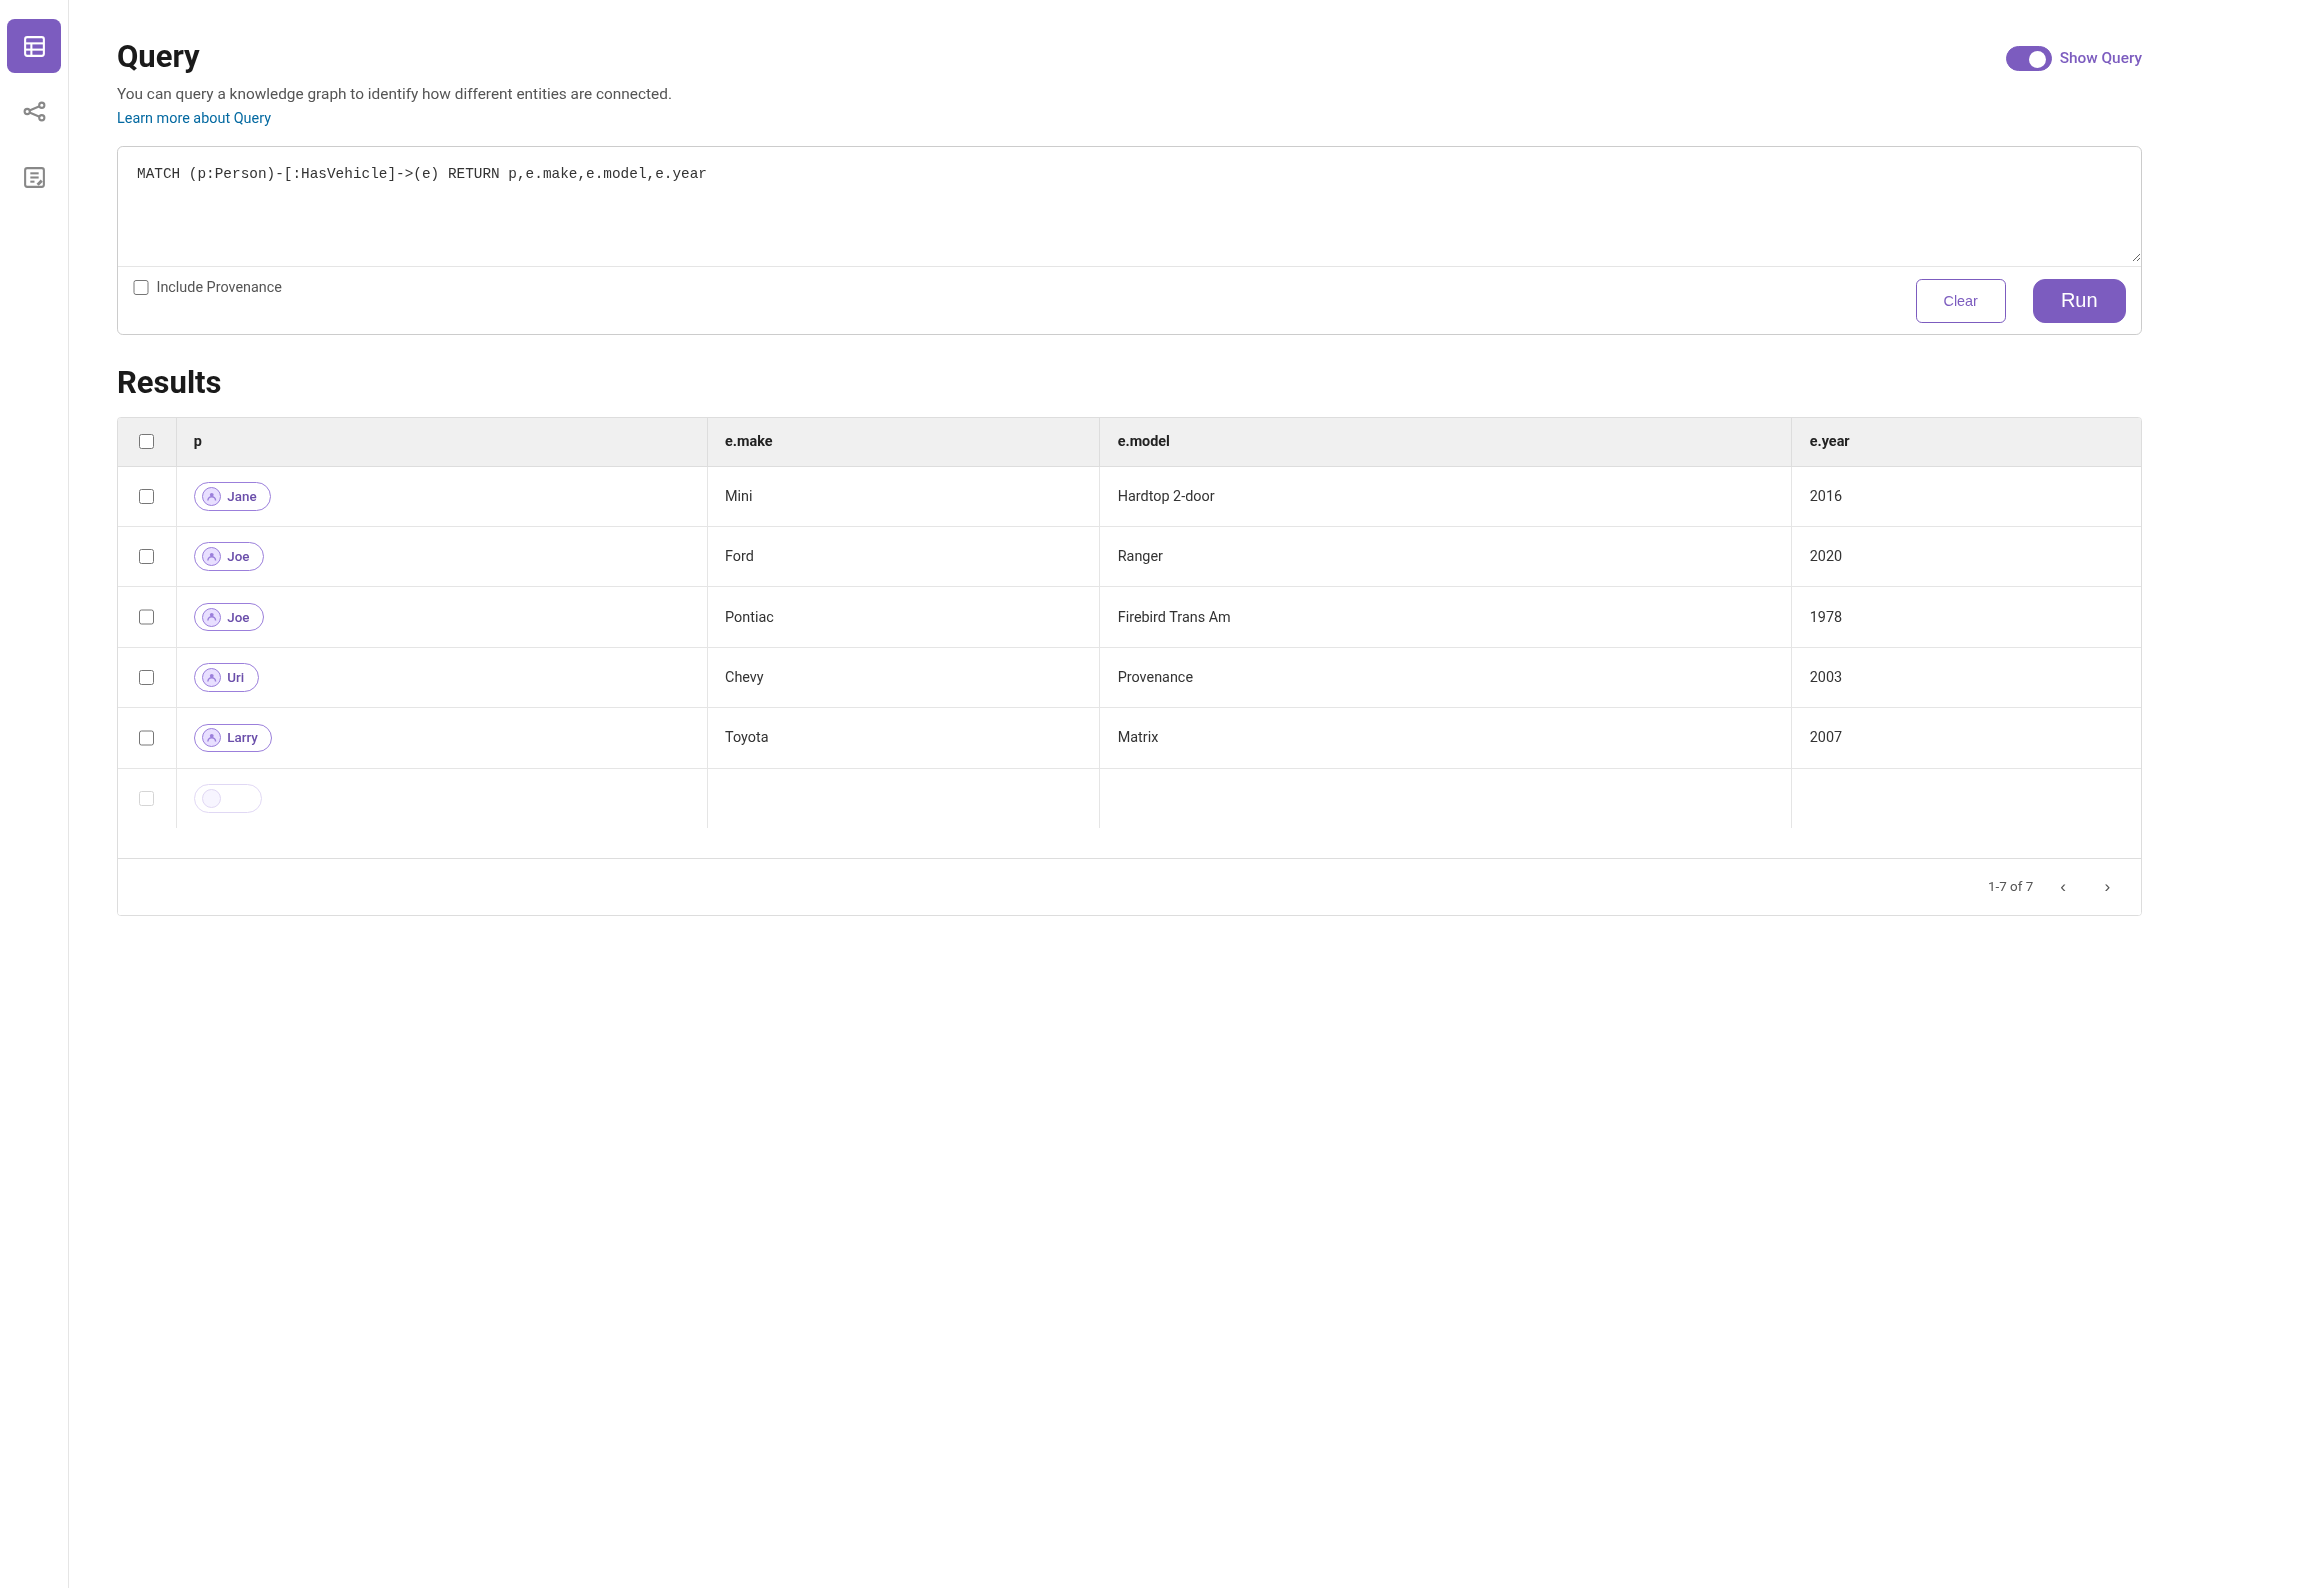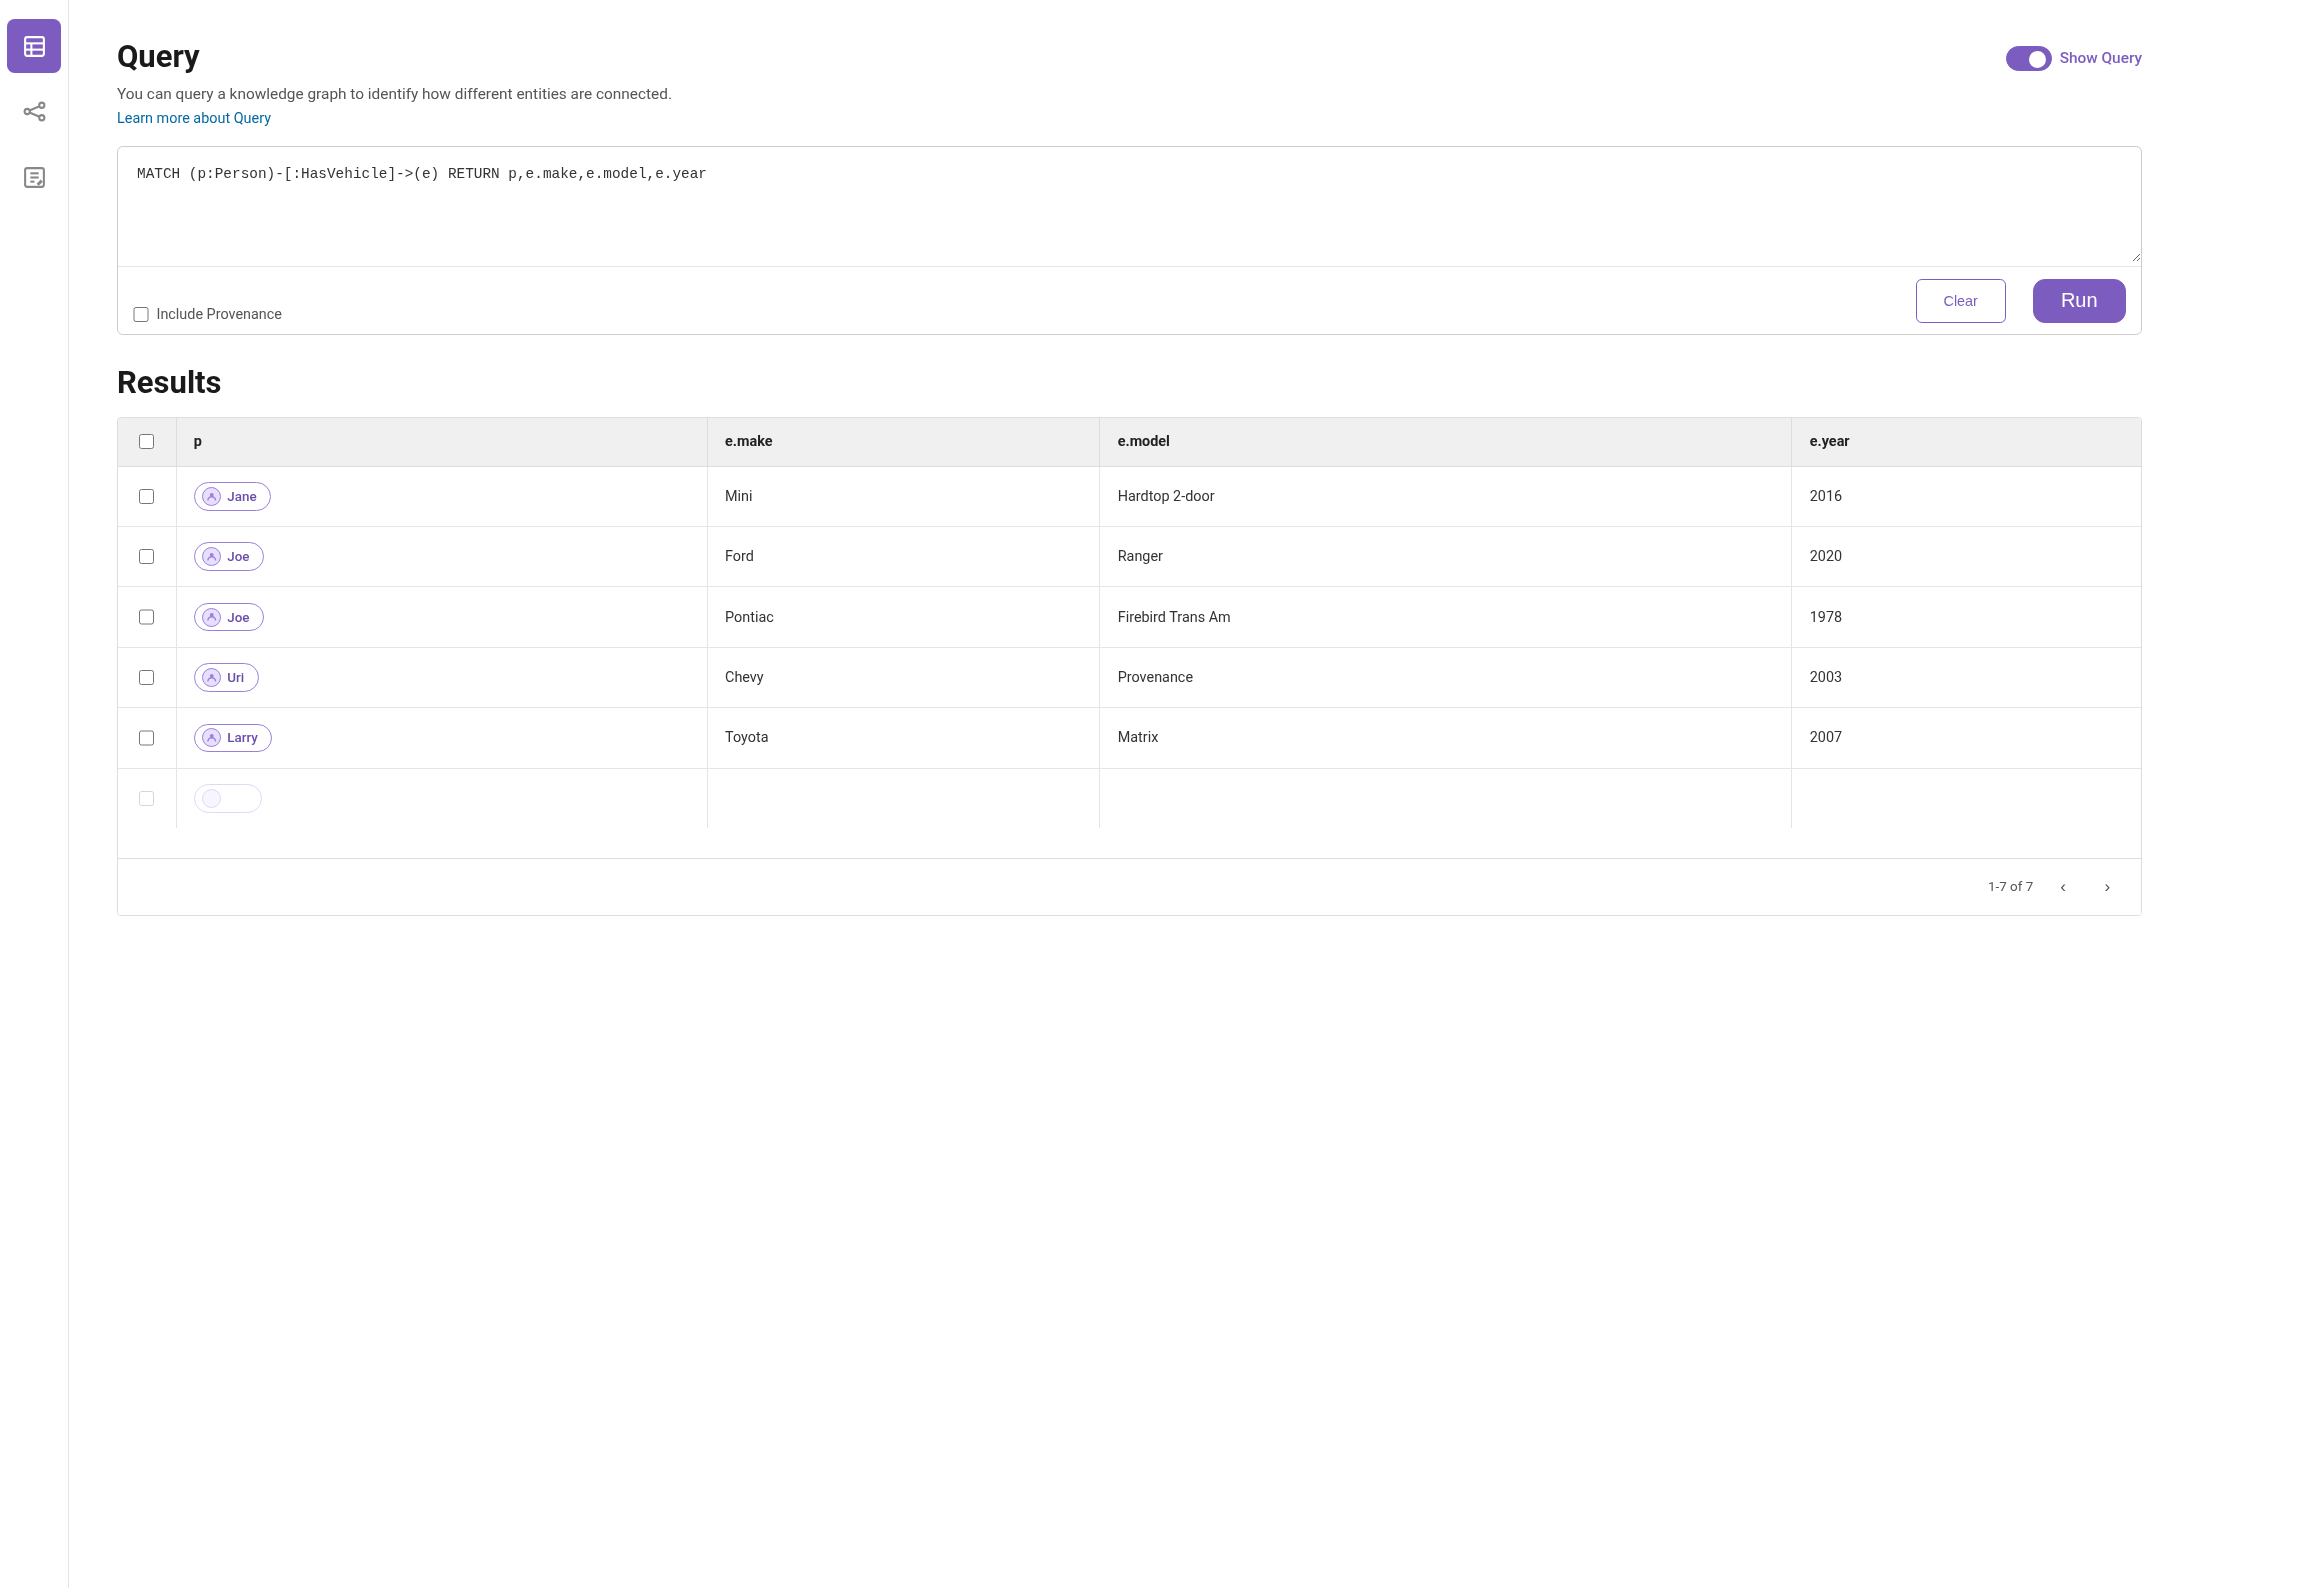--- a/index.html
+++ b/index.html
@@ -166,21 +166,21 @@
       border: none;
       outline: none;
       resize: vertical;
       background: transparent;
       border-radius: 5.8px 5.8px 0 0;
     }
 
     .query-footer {
       display: flex;
       justify-content: space-between;
-      align-items: flex-end;
+      align-items: flex-start;
       padding: 11.5px 15.4px;
       border-top: 1px solid #e5e5e5;
     }
 
     .include-provenance {
       display: flex;
       align-items: center;
       gap: 7.7px;
       font-size: 14.4px;
       color: #555;

